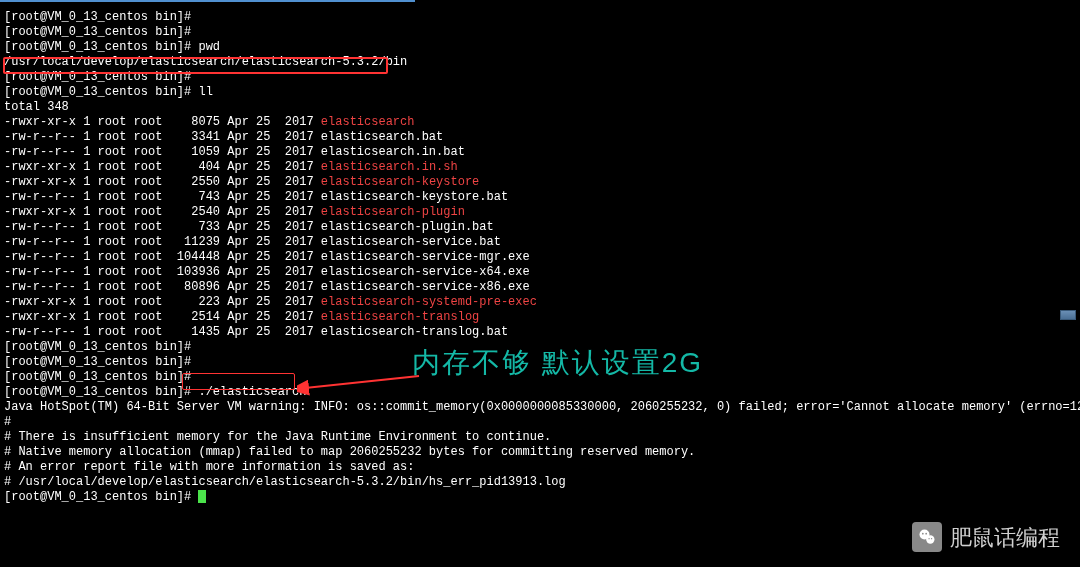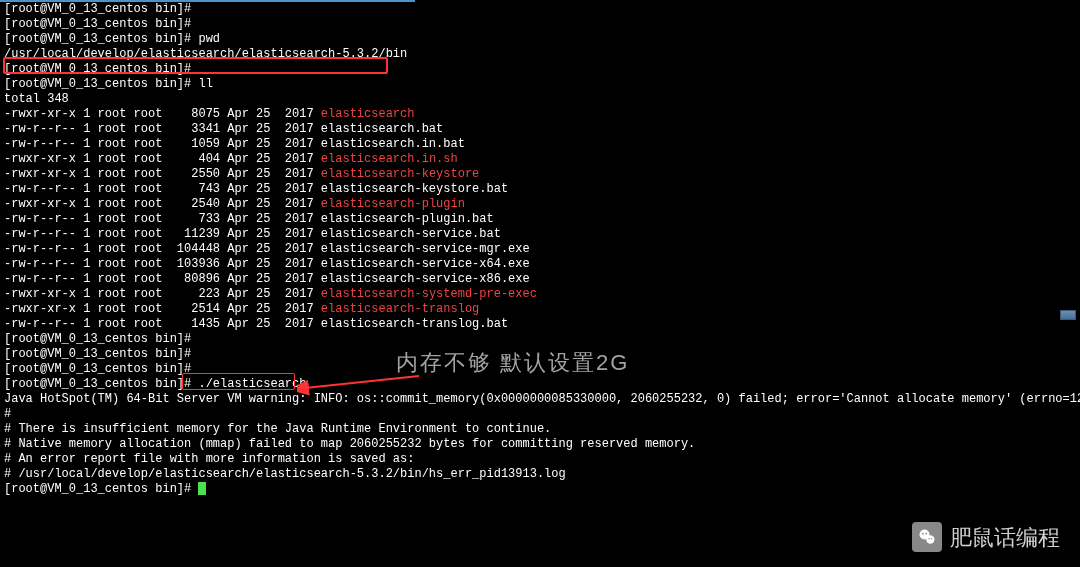--- a/index.html
+++ b/index.html
@@ -10,20 +10,21 @@
       color: #fff;
       line-height: 15px;
       width: 1080px;
       height: 567px;
       position: relative;
       overflow: hidden;
     }
     .terminal {
       padding: 2px 4px;
       white-space: pre;
+      margin-top: 8px;
     }
     .line { display: block; }
     .green { color: #ef4444; }
     .highlight-box {
       position: absolute;
       left: 3px;
       top: 57px;
       width: 385px;
       height: 17px;
       border: 2px solid #ff3333;
@@ -35,24 +36,24 @@
       left: 182px;
       top: 373px;
       width: 113px;
       height: 17px;
       border: 1px solid #ff3333;
       border-radius: 2px;
       pointer-events: none;
     }
     .annotation {
       position: absolute;
-      left: 396px;
+      left: 412px;
       top: 355px;
-      color: #a3a3a3;
-      font-size: 22px;
+      color: #14b8a6;
+      font-size: 28px;
       font-family: "Microsoft YaHei", sans-serif;
       font-weight: normal;
       letter-spacing: 2px;
     }
     .arrow {
       position: absolute;
       left: 297px;
       top: 370px;
       pointer-events: none;
     }

